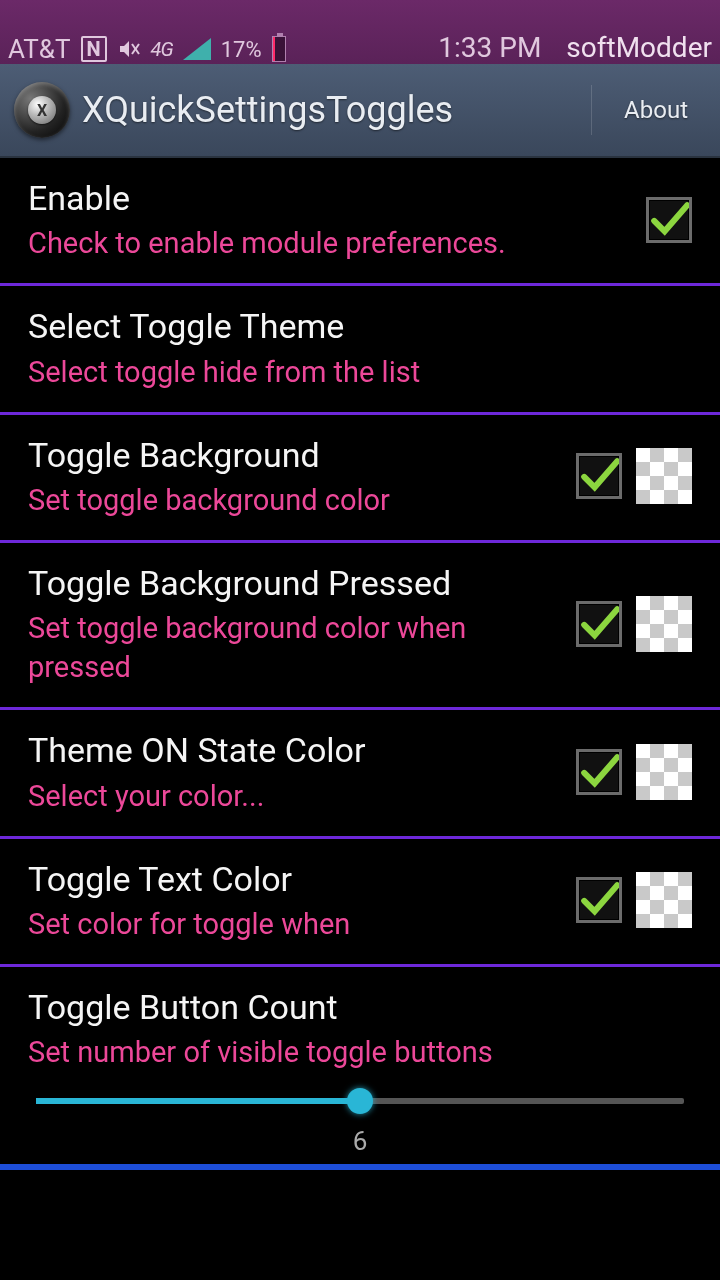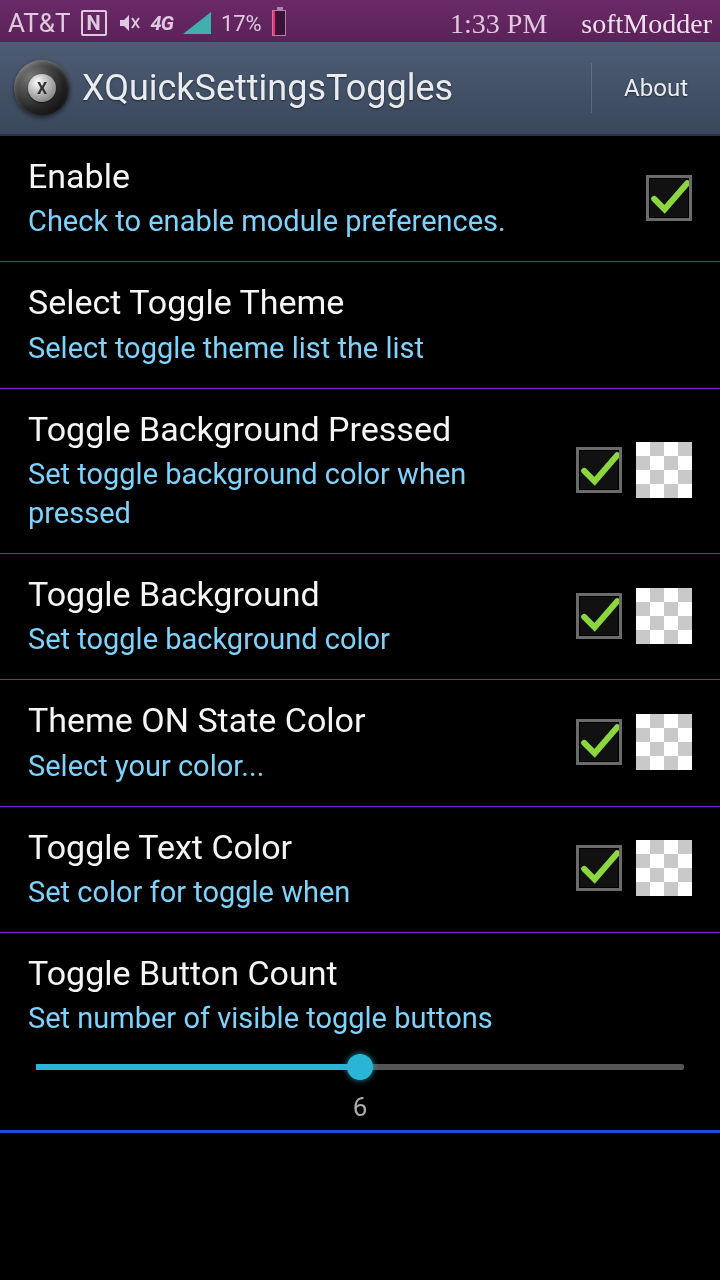--- a/index.html
+++ b/index.html
@@ -1,37 +1,37 @@
 <!DOCTYPE html>
 <html><head>
 <meta charset="utf-8">
 <style>
   * { margin: 0; padding: 0; box-sizing: border-box; }
   html, body { width: 720px; height: 1280px; overflow: hidden; font-family: Roboto, Arial, sans-serif; background: #000; }
   
   
   .status-bar {
-    height: 42px;
+    height: 64px;
     background: linear-gradient(to bottom, #6b2968, #5a2258);
     display: flex;
-    align-items: flex-start;
-    padding: 8px 8px;
+    align-items: flex-end;
+    padding: 0 8px;
     color: #e0c8de;
     font-size: 26px;
   }
   .status-left { display: flex; align-items: center; gap: 10px; }
-  .status-right { margin-left: auto; display: flex; align-items: center; gap: 10px; font-size: 28px; font-family: Liberation Serif, serif; }
+  .status-right { margin-left: auto; display: flex; align-items: center; gap: 1px; font-size: 28px; }
   .status-icon { display: inline-flex; align-items: center; }
   .nfc-icon {
     border: 2px solid #e0c8de; width: 26px; height: 26px; display: flex;
     align-items: center; justify-content: center; font-size: 20px; font-weight: bold;
     border-radius: 2px;
   }
   .mute-icon svg { width: 24px; height: 24px; }
-  .fourg { font-style: italic; font-weight: bold; font-size: 20px; letter-spacing: -1px; }
+  .fourg { font-style: italic; font-weight: normal; font-size: 20px; letter-spacing: -1px; }
   .signal-tri { width: 0; height: 0; border-style: solid; border-width: 0 0 22px 28px; border-color: transparent transparent #3fb0ac transparent; position: relative; }
   .battery {
     width: 14px; height: 26px; background: linear-gradient(to right, #ff2a6a 17%, #3a1238 17%);
     border: 1px solid #b080ae; position: relative;
   }
   .battery::before { content: ""; position: absolute; top: -4px; left: 4px; width: 6px; height: 3px; background: #b080ae; }
   .soft { font-size: 28px; color: #f0e0ef; }
 
   
   .action-bar {
@@ -54,26 +54,26 @@
     box-shadow: 0 1px 2px rgba(0,0,0,.6);
   }
   .app-title { color: #e9edf2; font-size: 36px; margin-left: 12px; font-weight: 400; text-shadow: 0 1px 2px rgba(0,0,0,.5); flex: 1; white-space: nowrap; }
   .about-sep { width: 1px; height: 50px; background: rgba(255,255,255,.15); margin: 0 10px 0 0; }
   .about-btn { color: #e9edf2; font-size: 24px; padding: 0 18px 0 22px; text-shadow: 0 1px 2px rgba(0,0,0,.5); }
 
   
   .list { background: #000; }
   .row {
     padding: 18px 28px 20px 28px;
-    border-bottom: 1px solid #6d28d9;
+    border-bottom: 3px solid #6d28d9;
     display: flex; align-items: center;
   }
   .row-text { flex: 1; min-width: 0; }
   .row-title { color: #f5f5f5; font-size: 34px; line-height: 1.3; }
-  .row-sub { color: #7dd3fc; font-size: 29px; line-height: 1.35; margin-top: 4px; }
+  .row-sub { color: #ec4899; font-size: 29px; line-height: 1.35; margin-top: 4px; }
   .row-controls { display: flex; align-items: center; gap: 14px; margin-left: 18px; }
 
   
   .checkbox {
     width: 46px; height: 46px; border: 3px solid #6b6b6b; background: #111;
     display: flex; align-items: center; justify-content: center;
     box-shadow: inset 0 0 0 1px #000;
   }
   .checkbox.checked svg { display: block; }
   .checkbox svg { display: none; width: 46px; height: 46px; }
@@ -83,21 +83,21 @@
     width: 56px; height: 56px;
     background-image:
       linear-gradient(45deg, #c9c9c9 25%, transparent 25%, transparent 75%, #c9c9c9 75%),
       linear-gradient(45deg, #c9c9c9 25%, transparent 25%, transparent 75%, #c9c9c9 75%);
     background-size: 28px 28px;
     background-position: 0 0, 14px 14px;
     background-color: #fff;
   }
 
   
-  .slider-row { padding: 18px 28px 8px 28px; border-bottom: 3px solid #1d4ed8; }
+  .slider-row { padding: 18px 28px 8px 28px; border-bottom: 6px solid #1d4ed8; }
   .slider-wrap { padding: 26px 8px 0 8px; }
   .slider-track {
     height: 6px; background: #555; position: relative; border-radius: 2px;
   }
   .slider-fill {
     position: absolute; left: 0; top: 0; height: 6px; background: #29b6d6;
   }
   .slider-thumb {
     position: absolute; top: 50%; width: 26px; height: 26px; border-radius: 50%;
     background: #29b6d6; transform: translate(-50%, -50%);
@@ -155,43 +155,43 @@
         <svg viewBox="0 0 46 46">
             <path d="M6 24 L18 36 L44 6" stroke="#8cd63f" stroke-width="7" fill="none" stroke-linecap="round"></path>
           </svg>
       </div>
     </div>
   </div>
 
   <div class="row">
     <div class="row-text">
       <div class="row-title">Select Toggle Theme</div>
-      <div class="row-sub">Select toggle theme list the list</div>
+      <div class="row-sub">Select toggle hide from the list</div>
+    </div>
+  </div>
+
+  <div class="row">
+    <div class="row-text">
+      <div class="row-title">Toggle Background</div>
+      <div class="row-sub">Set toggle background color</div>
+    </div>
+    <div class="row-controls">
+      <div class="checkbox checked">
+        <svg viewBox="0 0 46 46">
+            <path d="M6 24 L18 36 L44 6" stroke="#8cd63f" stroke-width="7" fill="none" stroke-linecap="round"></path>
+          </svg>
+      </div>
+      <div class="swatch"></div>
     </div>
   </div>
 
   <div class="row">
     <div class="row-text">
       <div class="row-title">Toggle Background Pressed</div>
       <div class="row-sub">Set toggle background color when pressed</div>
-    </div>
-    <div class="row-controls">
-      <div class="checkbox checked">
-        <svg viewBox="0 0 46 46">
-            <path d="M6 24 L18 36 L44 6" stroke="#8cd63f" stroke-width="7" fill="none" stroke-linecap="round"></path>
-          </svg>
-      </div>
-      <div class="swatch"></div>
-    </div>
-  </div>
-
-  <div class="row">
-    <div class="row-text">
-      <div class="row-title">Toggle Background</div>
-      <div class="row-sub">Set toggle background color</div>
     </div>
     <div class="row-controls">
       <div class="checkbox checked">
         <svg viewBox="0 0 46 46">
             <path d="M6 24 L18 36 L44 6" stroke="#8cd63f" stroke-width="7" fill="none" stroke-linecap="round"></path>
           </svg>
       </div>
       <div class="swatch"></div>
     </div>
   </div>

